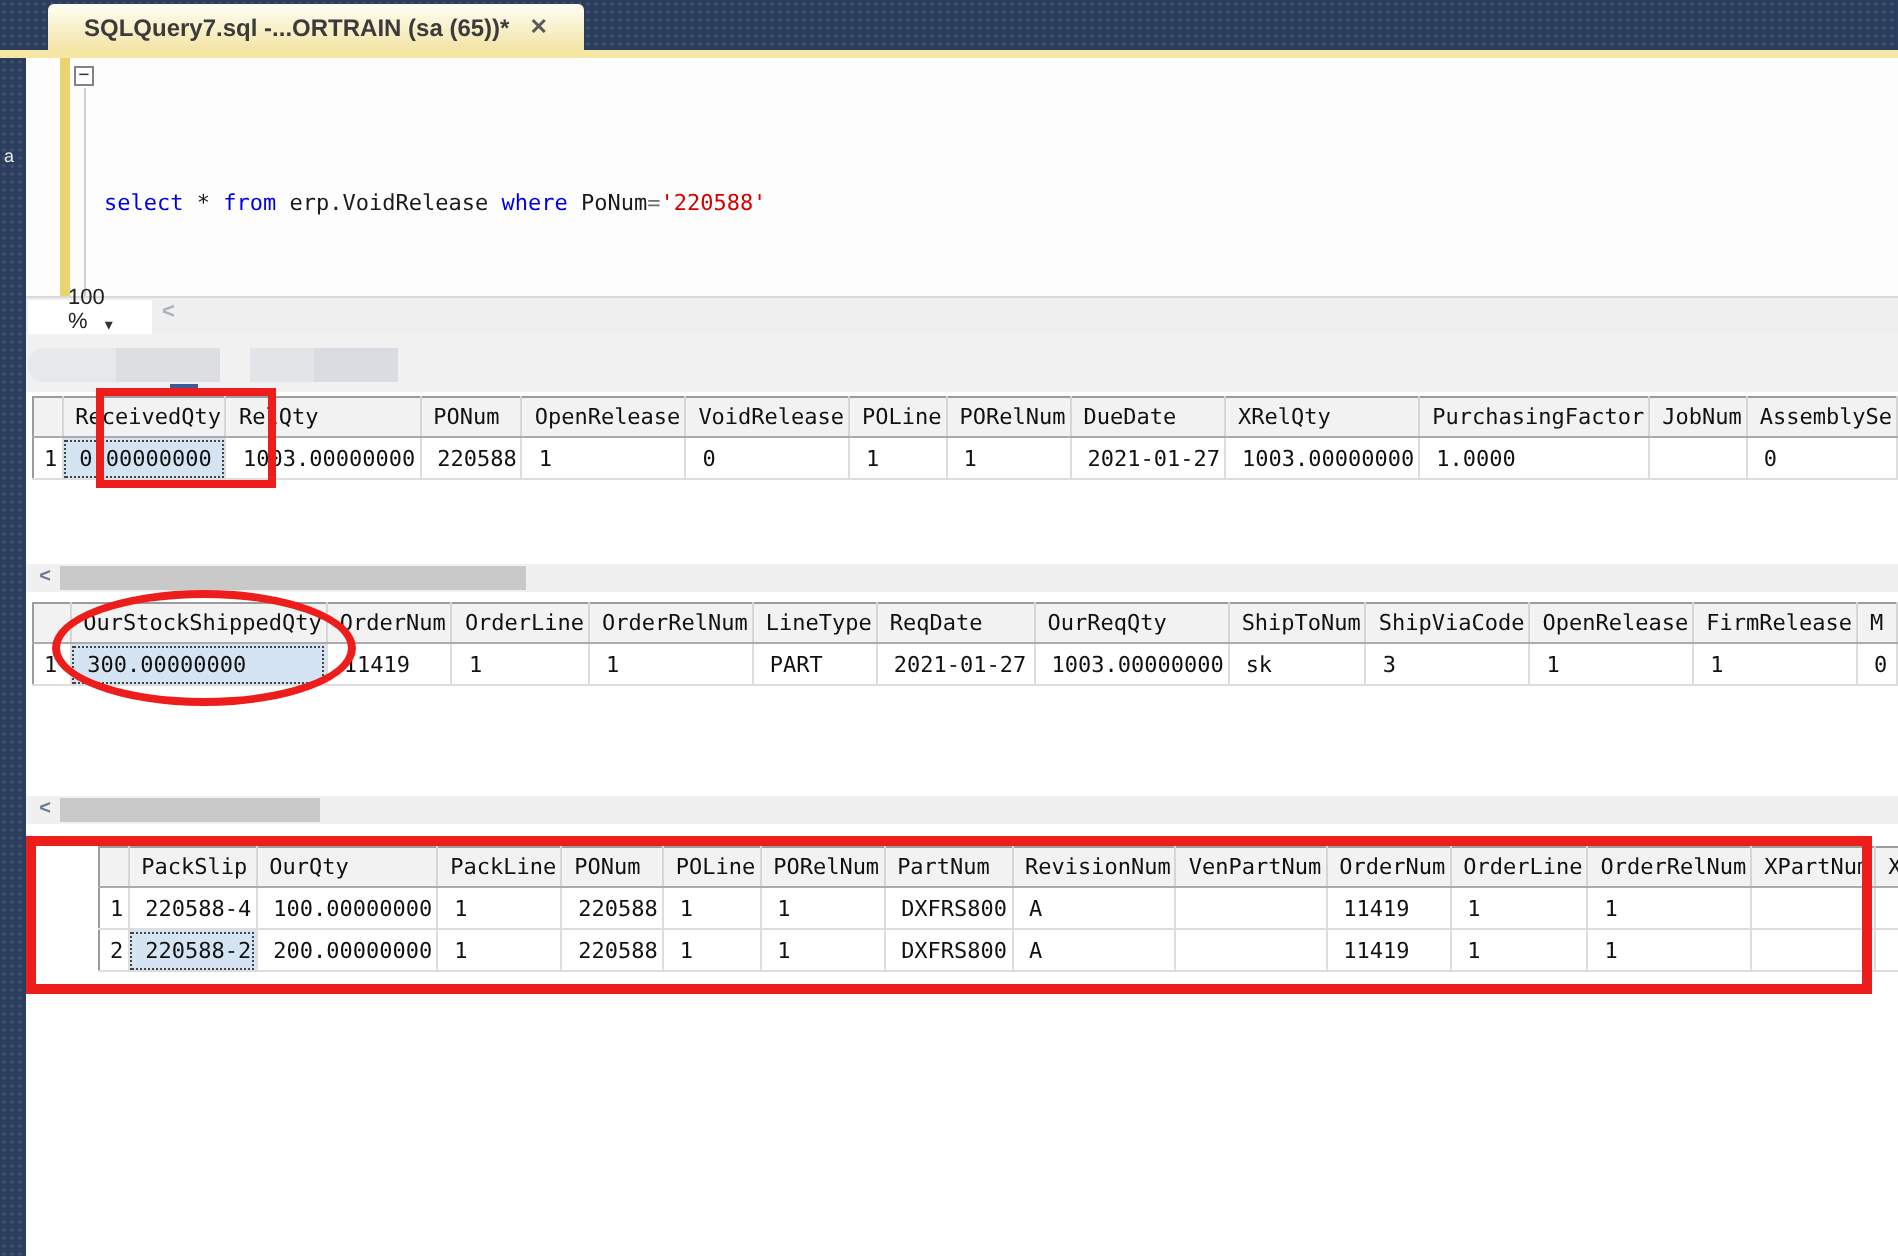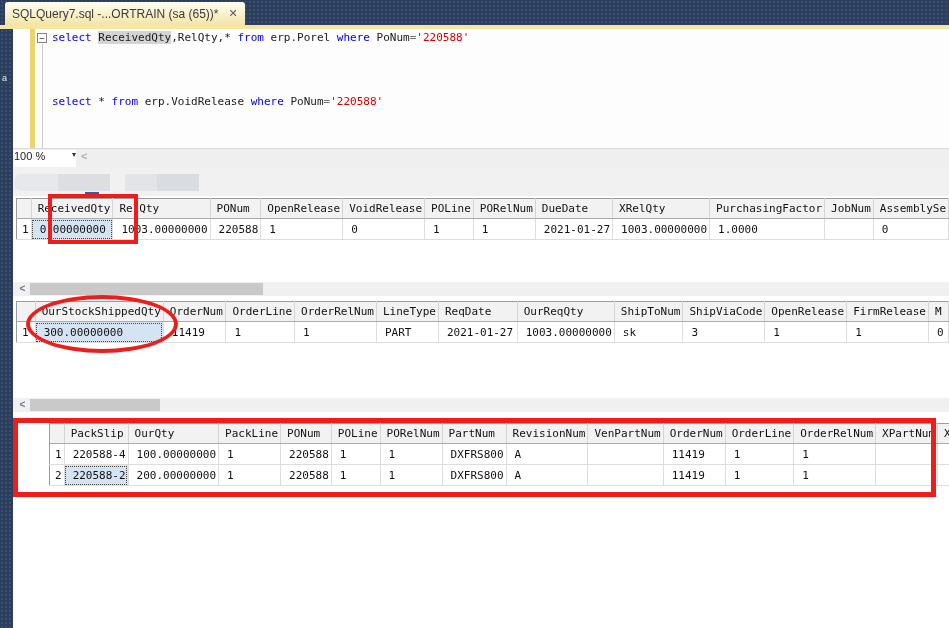--- a/index.html
+++ b/index.html
@@ -4,22 +4,22 @@
 <style>
   * { margin:0; padding:0; box-sizing:border-box; }
   html,body { width:949px; height:628px; }
   body { position:relative; font-family:"Liberation Sans", sans-serif; background:#fff; overflow:hidden; }
   .abs { position:absolute; }
 
   
   .titlebar { left:0; top:0; width:949px; height:25px; background-color:#2C3E5D;
     background-image:radial-gradient(rgba(255,255,255,0.08) 1px, transparent 1px); background-size:4px 4px; }
   .doc-strip { left:0; top:25px; width:949px; height:4px; background:#F6E6A4; }
-  .tab { left:5px; top:2px; height:23px; padding:0 7px; display:flex; align-items:center; gap:10px;
-    background:linear-gradient(#FFFEF4,#F3E4A6); border-radius:3px 3px 0 0; }
+  .tab { left:24px; top:2px; height:23px; padding:0 18px; display:flex; align-items:center; gap:10px;
+    background:linear-gradient(#FFFEF4,#F3E4A6); border-radius:3px 3px 0 0;font-weight:bold; }
   .tab-title { font-size:12px; color:#3B3B3B; white-space:nowrap; }
   .tab-close { font-size:11px; color:#5A5A5A; cursor:default; }
 
   
   .side-strip { left:0; top:29px; width:13px; height:599px; background-color:#2C3E5D;
     background-image:radial-gradient(rgba(255,255,255,0.08) 1px, transparent 1px); background-size:4px 4px; }
   .side-label { left:2px; top:44px; color:#E8E8E8; font-size:9px; }
 
   
   .editor { left:13px; top:29px; width:936px; height:119px; background:#FDFDFD; font-family:"DejaVu Sans Mono", monospace; }
@@ -30,21 +30,21 @@
   .code-line { position:absolute; left:39px; height:13px; font-size:11px; line-height:13px; white-space:pre; color:#1A1A1A; }
   .kw  { color:#0000E8; }
   .id  { color:#1A1A1A; }
   .op  { color:#6E6E6E; }
   .str { color:#D40000; }
   .hl  { background:#D4D4D4; }
 
   
   .zoombar { left:13px; top:148px; width:936px; height:19px; background:#EFEFEF; border-top:1px solid #D9D9D9; }
   .zoom-box { position:absolute; left:1px; top:1px; width:62px; height:17px; background:#fff; display:flex;
-    align-items:flex-start; justify-content:space-between; padding:0 0; font-size:11px; color:#222; }
+    align-items:flex-end; justify-content:space-between; padding:0 20px; font-size:11px; color:#222; }
   .zoom-caret { font-size:8px; color:#333; }
   .zoom-left { position:absolute; left:68px; top:1px; font-size:11px; font-weight:bold; color:#A8B2BF; }
 
   
   .results-band { left:13px; top:167px; width:936px; height:29px; background:#F1F1F1; }
   .blob { position:absolute; top:7px; height:17px; }
   .blob-a { left:1px;  width:44px; background:#E6E8EB; border-radius:8px 0 0 8px; }
   .blob-b { left:45px; width:52px; background:#DCDEE2; }
   .blob-c { left:112px; width:32px; background:#E2E4E8; }
   .blob-d { left:144px; width:42px; background:#D9DCE1; }
@@ -92,21 +92,20 @@
 <div class="abs doc-strip"></div>
 
 <div class="abs side-strip">
   <div class="abs side-label">a</div>
 </div>
 
 <div class="abs editor">
   <div class="track-bar"></div>
   <div class="outline-line"></div>
   <div class="collapse-box">−</div>
-  <div class="code-line" style="top:2px;"><span class="kw">select </span><span class="id hl">ReceivedQty</span><span class="id">,RelQty,* </span><span class="kw">from </span><span class="id">erp.Porel </span><span class="kw">where </span><span class="id">PoNum</span><span class="op">=</span><span class="str">'220588'</span></div>
   <div class="code-line" style="top:66px;"><span class="kw">select </span><span class="id">* </span><span class="kw">from </span><span class="id">erp.VoidRelease </span><span class="kw">where </span><span class="id">PoNum</span><span class="op">=</span><span class="str">'220588'</span></div>
 </div>
 
 <div class="abs zoombar">
   <div class="zoom-box">
     <span>100 %</span>
     <span class="zoom-caret">▾</span>
   </div>
   <span class="zoom-left">&lt;</span>
 </div>

